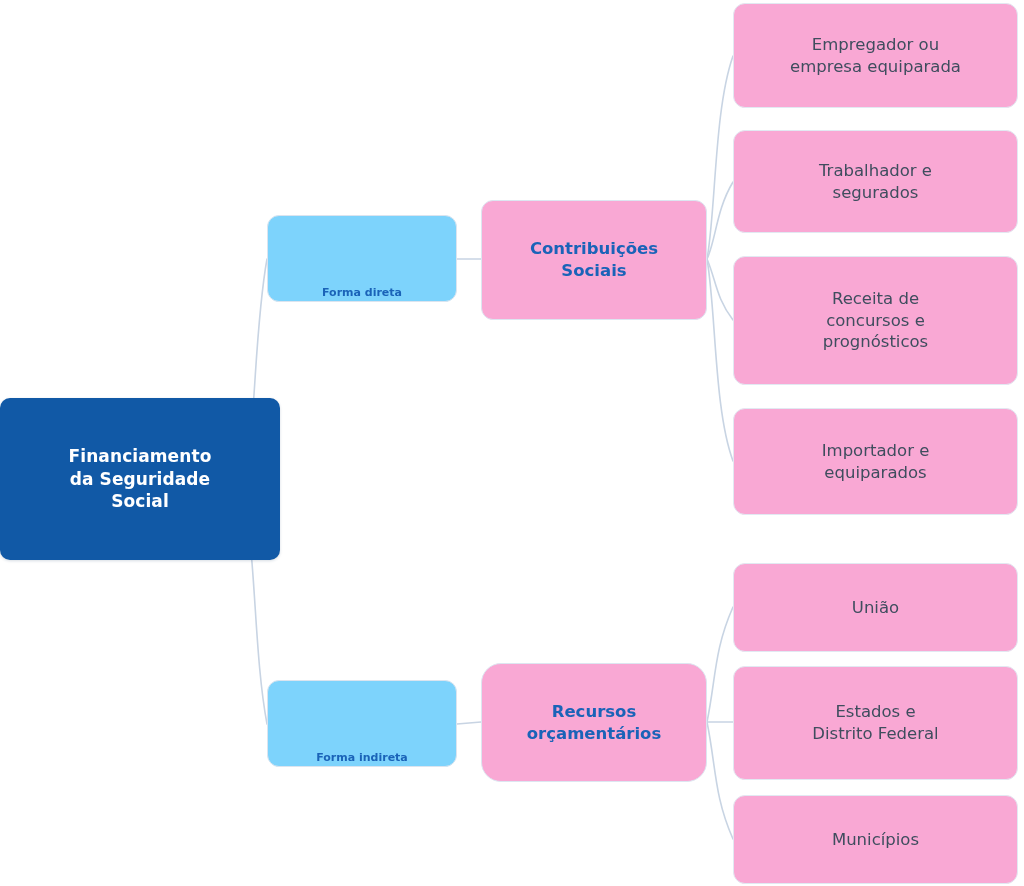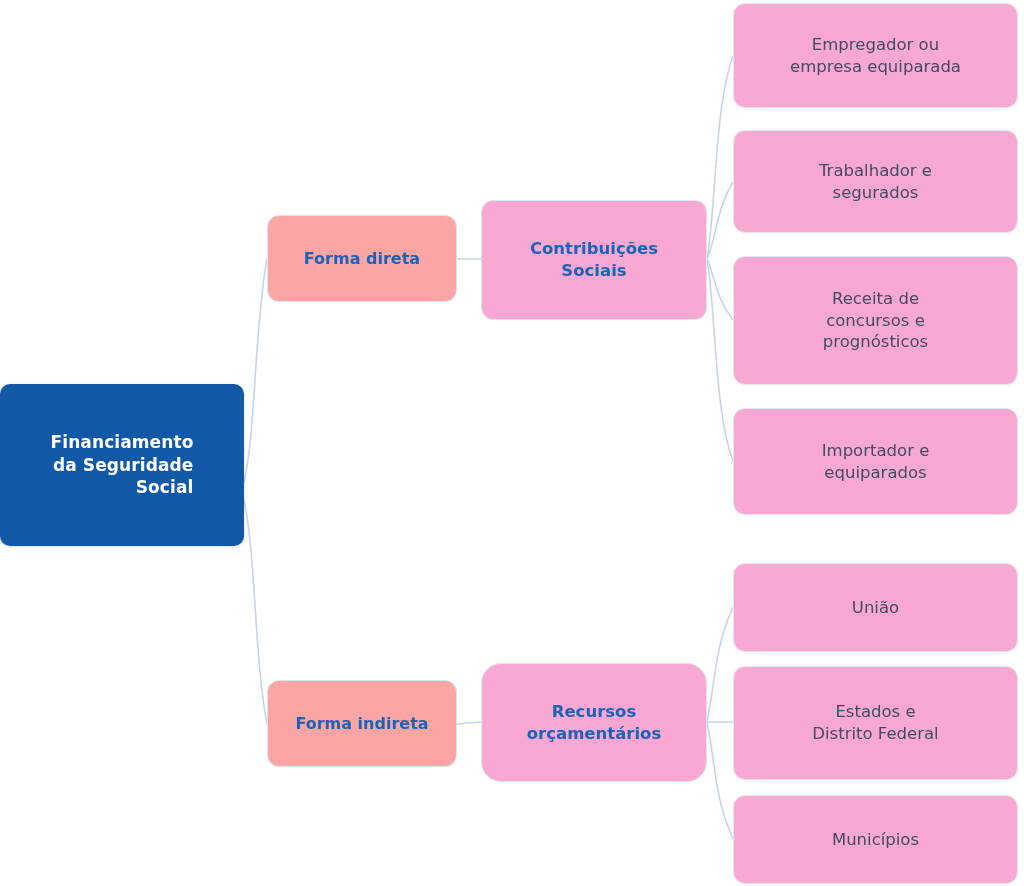--- a/index.html
+++ b/index.html
@@ -47,26 +47,27 @@
     border-radius: 10px;
     color: #ffffff;
     font-weight: bold;
     font-size: 17px;
     letter-spacing: 0.1px;
     box-shadow: 0 1px 3px rgba(30,60,100,0.18);
   }
 
   
   .lvl1 {
-    background: #fca5a5;
+    background: #7dd3fc;
     border: 1.6px solid #dbe4ef;
     border-radius: 12px;
     color: #1a63b8;
     font-weight: bold;
-    font-size: 16px;
+    font-size: 11px;
+    align-items: flex-end;
   }
 
   
   .lvl2 {
     background: #f9a8d4;
     border: 1.6px solid #dde6f1;
     border-radius: 12px;
     color: #1a63b8;
     font-weight: bold;
     font-size: 16.5px;
@@ -103,21 +104,21 @@
       <path d="M707,259 C716,240 716,210 733,182"></path>
       <path d="M707,259 C716,280 716,298 733,320"></path>
       <path d="M707,259 C716,310 714,410 733,461"></path>
 
       <path d="M707,722 C716,678 714,650 733,607"></path>
       <path d="M707,722 L733,722"></path>
       <path d="M707,722 C716,766 714,796 733,839"></path>
     </g>
   </svg>
 
-  <div class="node lvl0" style="left:0px; top:384px; width:244px; height:162px;text-align:right;">
+  <div class="node lvl0" style="left:0px; top:398px; width:280px; height:162px;">
     <span class="node-text">Financiamento
 da Seguridade
 Social</span>
   </div>
 
   <div class="node lvl1" style="left:267px; top:215px; width:190px; height:87px;">
     <span class="node-text">Forma direta</span>
   </div>
 
   <div class="node lvl2" style="left:481px; top:200px; width:226px; height:120px;">

